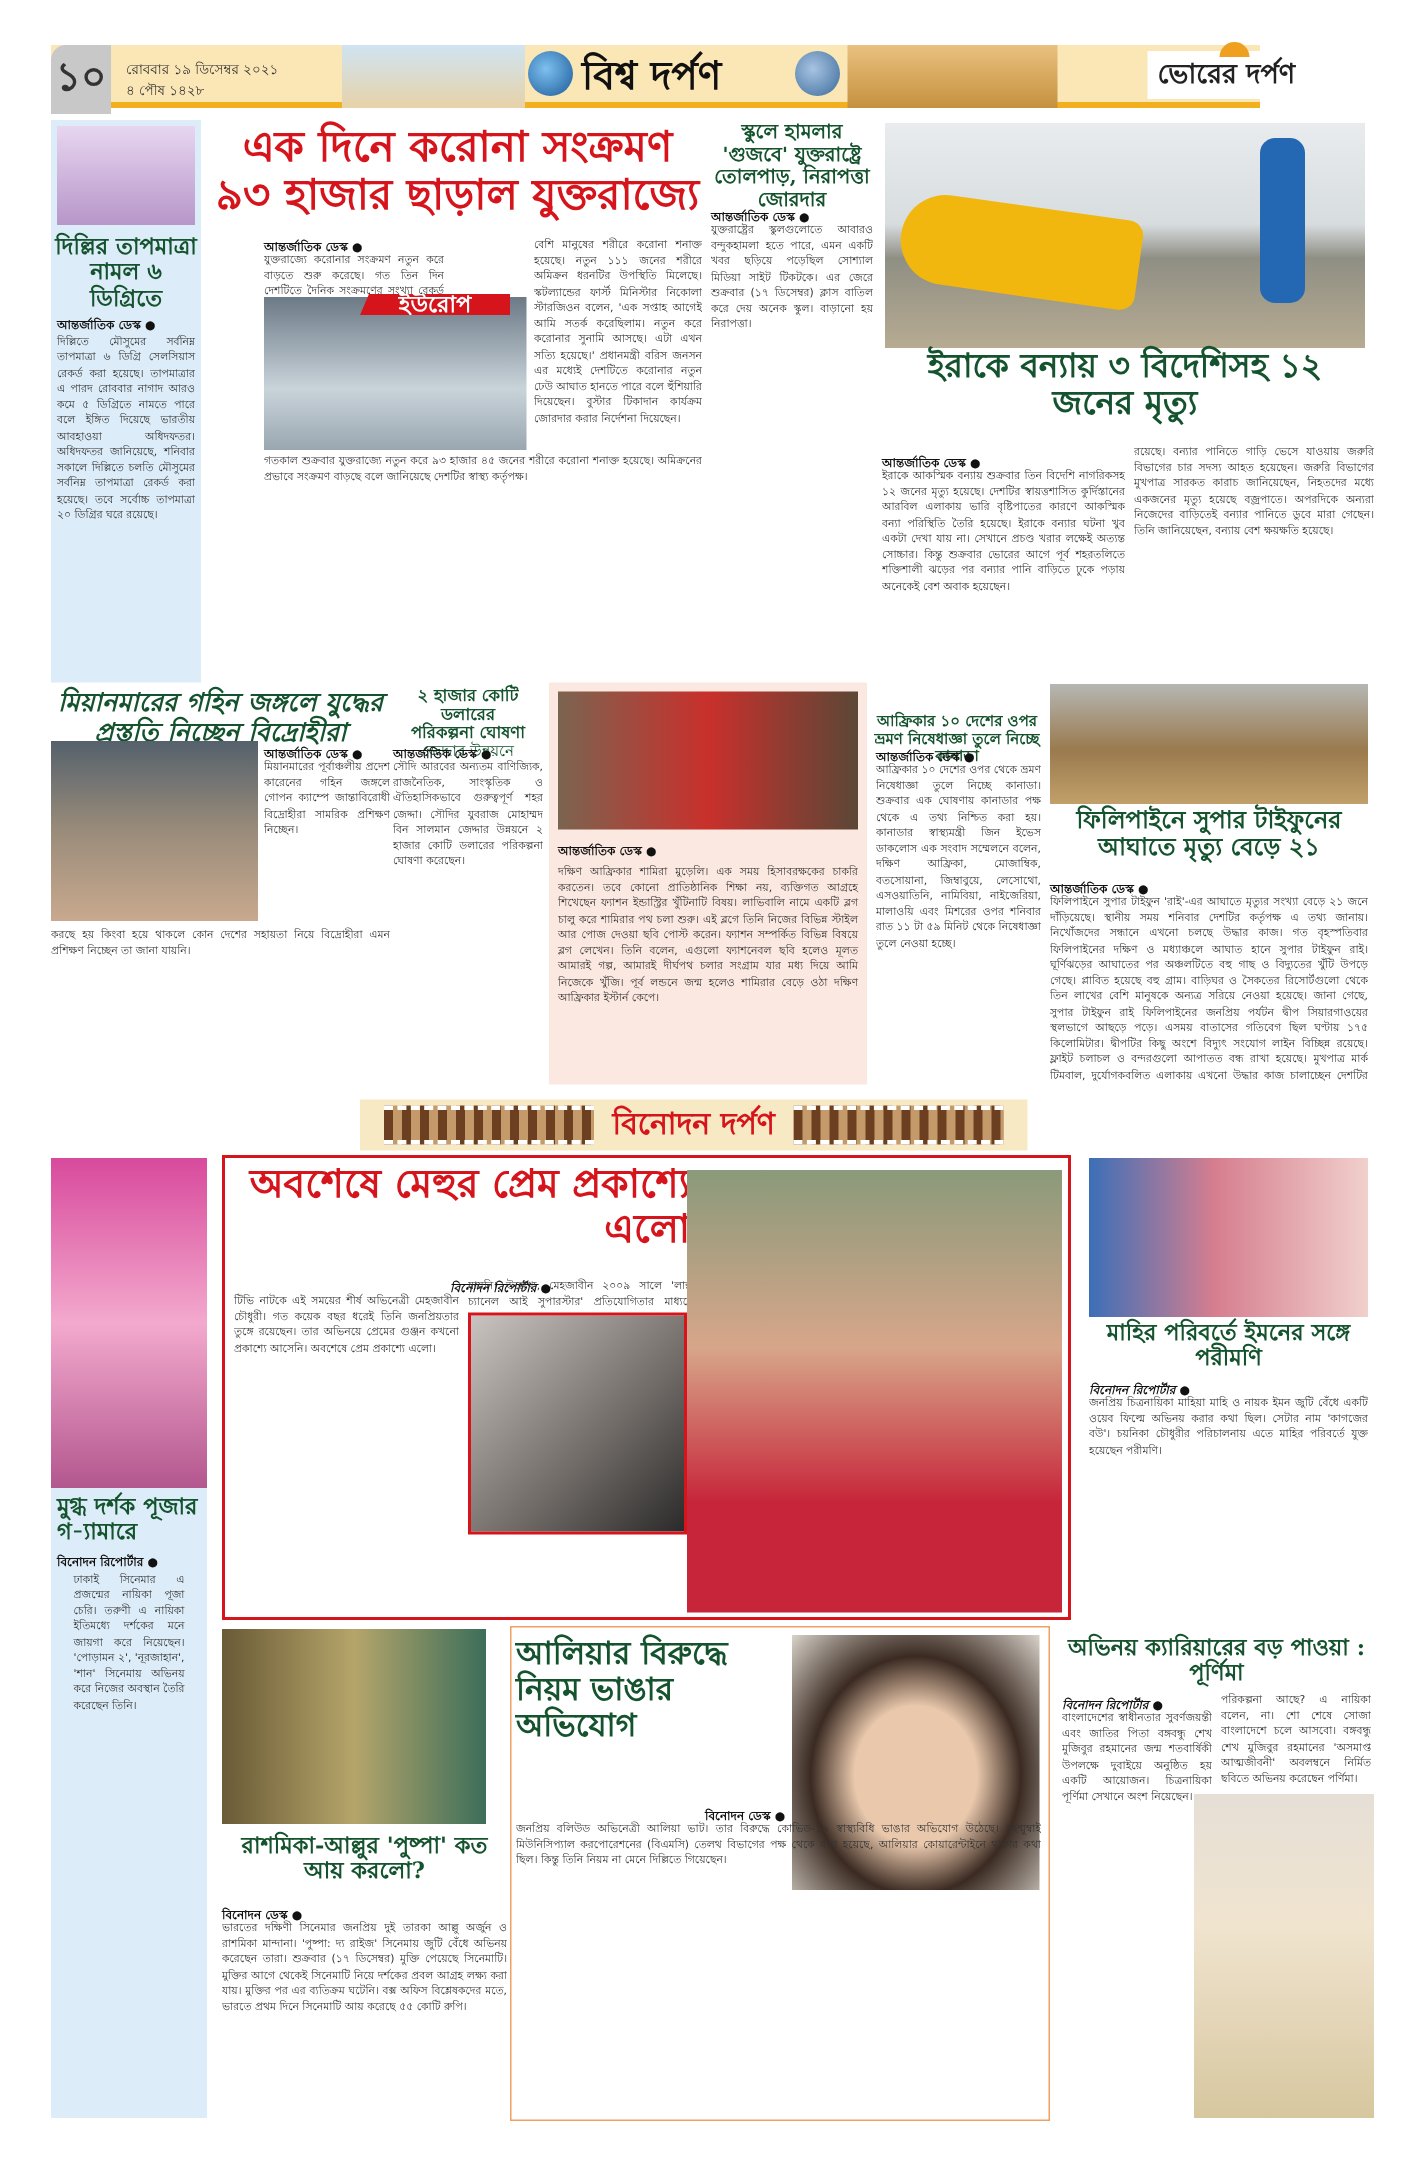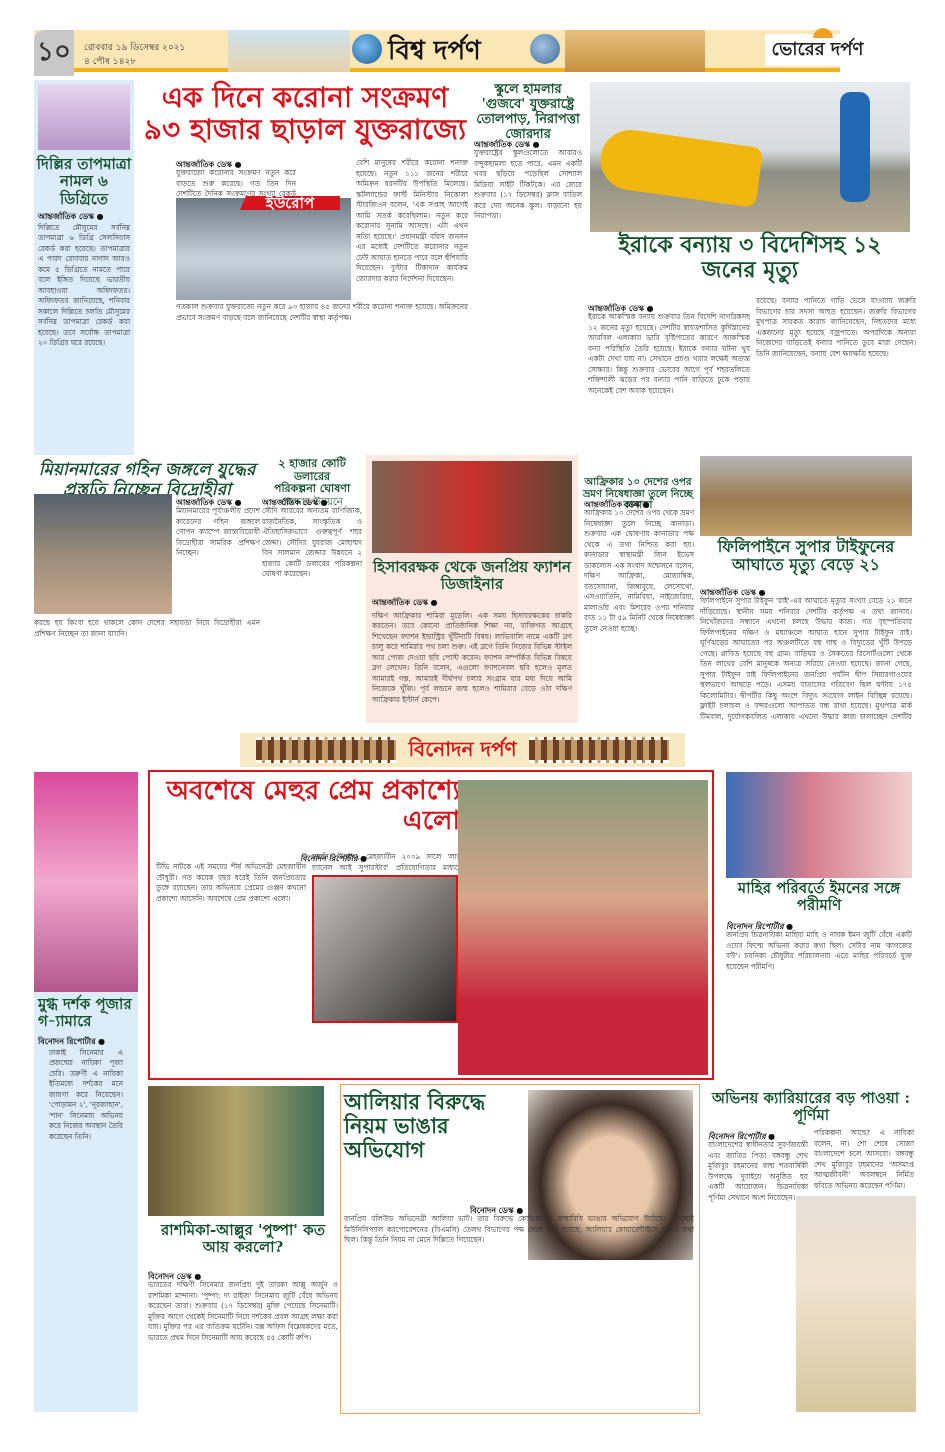--- a/index.html
+++ b/index.html
@@ -86,21 +86,20 @@
 <div class="abs headline-blk" style="left:262px;top:458px;width:100px;font-size:11px;">
   <div>২ হাজার কোটি ডলারের</div>
   <div>পরিকল্পনা ঘোষণা</div>
   <div style="font-size:10px;font-weight:normal;">জেদ্দার উন্নয়নে</div>
 </div>
 <div class="abs byline" style="left:262px;top:496px;">আন্তর্জাতিক ডেস্ক ●</div>
 <div class="abs body-text" style="left:262px;top:506px;width:100px;height:210px;">সৌদি আরবের অন্যতম বাণিজ্যিক, রাজনৈতিক, সাংস্কৃতিক ও ঐতিহাসিকভাবে গুরুত্বপূর্ণ শহর জেদ্দা। সৌদির যুবরাজ মোহাম্মদ বিন সালমান জেদ্দার উন্নয়নে ২ হাজার কোটি ডলারের পরিকল্পনা ঘোষণা করেছেন।</div>
 
 <div class="abs pinkbox" style="left:366px;top:455px;width:212px;height:268px;">
   <div class="photo" style="margin:6px;height:92px;background:linear-gradient(90deg,#7b6450,#c9302c 50%,#5b4736);"></div>
-  <div class="headline-blk" style="font-size:15px;padding:0 4px;">হিসাবরক্ষক থেকে জনপ্রিয় ফ্যাশন ডিজাইনার</div>
   <div class="byline" style="padding:2px 6px;">আন্তর্জাতিক ডেস্ক ●</div>
   <div class="body-text" style="padding:0 6px;height:110px;">দক্ষিণ আফ্রিকার শামিরা মুড়েলি। এক সময় হিসাবরক্ষকের চাকরি করতেন। তবে কোনো প্রাতিষ্ঠানিক শিক্ষা নয়, ব্যক্তিগত আগ্রহে শিখেছেন ফ্যাশন ইন্ডাস্ট্রির খুঁটিনাটি বিষয়। লাভিবালি নামে একটি ব্লগ চালু করে শামিরার পথ চলা শুরু। এই ব্লগে তিনি নিজের বিভিন্ন স্টাইল আর পোজ দেওয়া ছবি পোস্ট করেন। ফ্যাশন সম্পর্কিত বিভিন্ন বিষয়ে ব্লগ লেখেন। তিনি বলেন, এগুলো ফ্যাশনেবল ছবি হলেও মূলত আমারই গল্প, আমারই দীর্ঘপথ চলার সংগ্রাম যার মধ্য দিয়ে আমি নিজেকে খুঁজি। পূর্ব লন্ডনে জন্ম হলেও শামিরার বেড়ে ওঠা দক্ষিণ আফ্রিকার ইস্টার্ন কেপে।</div>
 </div>
 
 <div class="abs headline-blk" style="left:582px;top:476px;width:112px;font-size:10px;">আফ্রিকার ১০ দেশের ওপর ভ্রমণ নিষেধাজ্ঞা তুলে নিচ্ছে কানাডা</div>
 <div class="abs byline" style="left:584px;top:498px;">আন্তর্জাতিক ডেস্ক ●</div>
 <div class="abs body-text" style="left:584px;top:508px;width:110px;height:214px;">আফ্রিকার ১০ দেশের ওপর থেকে ভ্রমণ নিষেধাজ্ঞা তুলে নিচ্ছে কানাডা। শুক্রবার এক ঘোষণায় কানাডার পক্ষ থেকে এ তথ্য নিশ্চিত করা হয়। কানাডার স্বাস্থ্যমন্ত্রী জিন ইভেস ডাকলোস এক সংবাদ সম্মেলনে বলেন, দক্ষিণ আফ্রিকা, মোজাম্বিক, বতসোয়ানা, জিম্বাবুয়ে, লেসোথো, এসওয়াতিনি, নামিবিয়া, নাইজেরিয়া, মালাওয়ি এবং মিশরের ওপর শনিবার রাত ১১ টা ৫৯ মিনিট থেকে নিষেধাজ্ঞা তুলে নেওয়া হচ্ছে।</div>
 
 <div class="abs photo" style="left:700px;top:456px;width:212px;height:80px;background:linear-gradient(180deg,#b5b7b4,#9a7a4e 55%,#c1a06a);"></div>
 <div class="abs headline-blk" style="left:700px;top:538px;width:212px;font-size:16px;">ফিলিপাইনে সুপার টাইফুনের আঘাতে মৃত্যু বেড়ে ২১</div>

